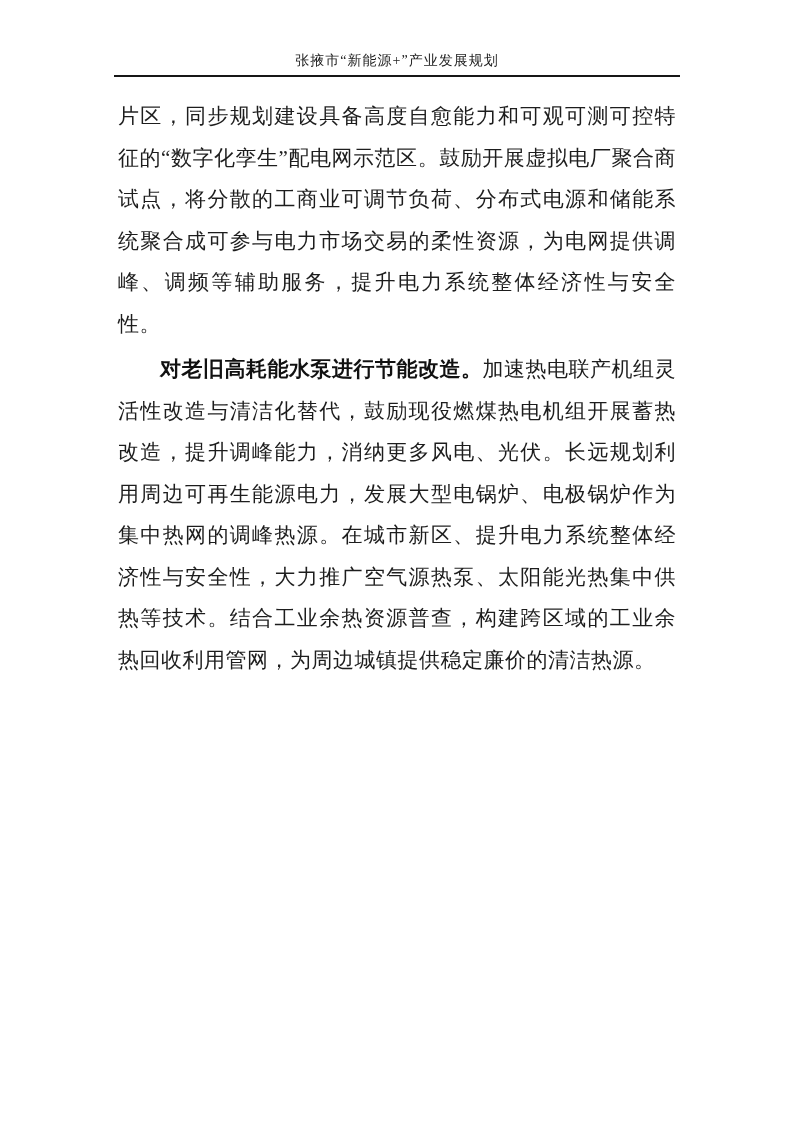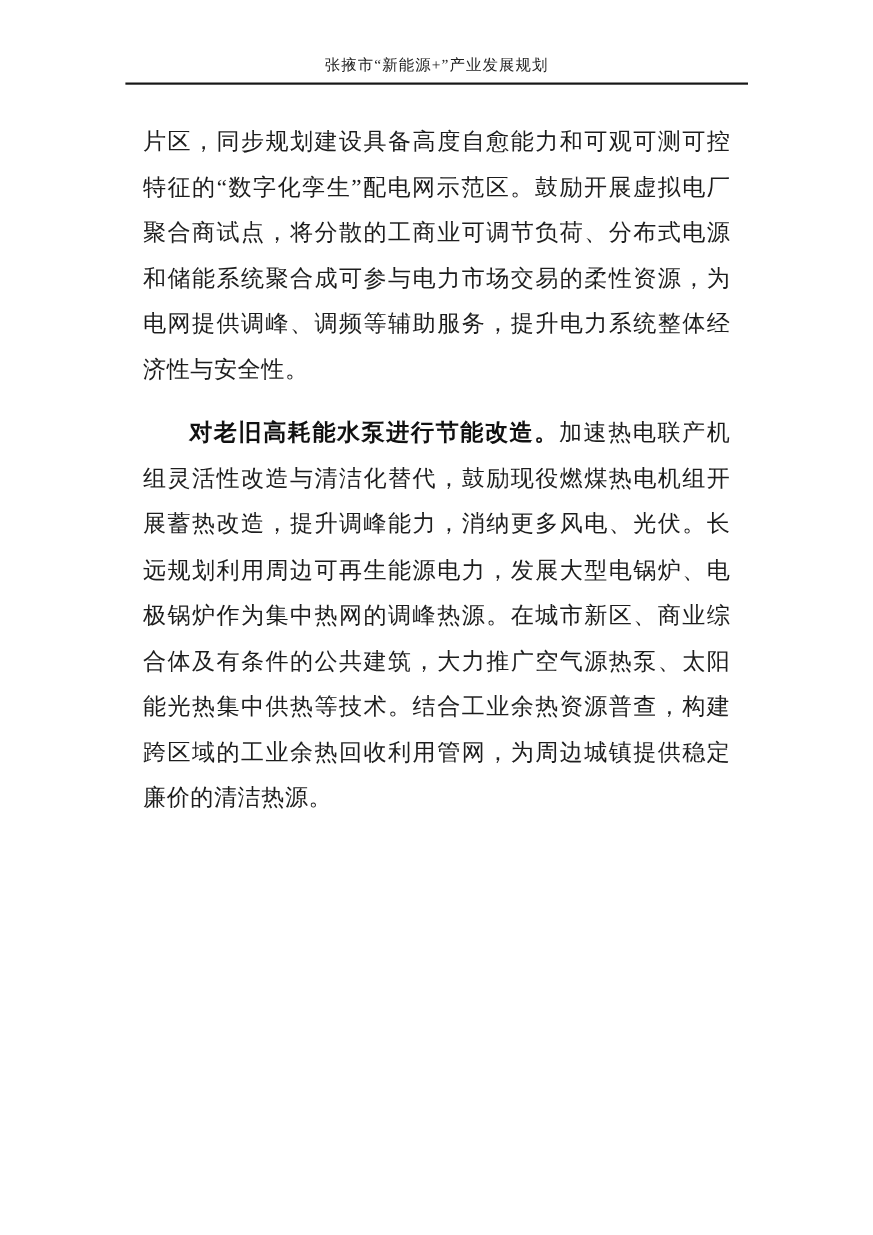--- a/index.html
+++ b/index.html
@@ -41,21 +41,21 @@
     left: 114px;
     top: 92px;
     width: 566px;
     font-size: 21px;
     line-height: 41.5px;
     text-align: justify;
     text-justify: inter-character;
     letter-spacing: 0.5px;
   }
   .para {
-    margin: 16px;
+    margin: 4px;
     padding: 0;
   }
   .para.indent {
     text-indent: 2em;
   }
   .para strong {
     font-weight: 700;
     color: #111111;
   }
   
@@ -76,20 +76,20 @@
 <body>
 
 <div class="page">
 
   <div class="header">
     <div class="header-title">张掖市“新能源+”产业发展规划</div>
   </div>
 
   <div class="content" id="content">
       <p class="para"><span>片区，同步规划建设具备高度自愈能力和可观可测可控特征的“数字化孪生”配电网示范区。鼓励开展虚拟电厂聚合商试点，将分散的工商业可调节负荷、分布式电源和储能系统聚合成可参与电力市场交易的柔性资源，为电网提供调峰、调频等辅助服务，提升电力系统整体经济性与安全性。</span></p>
-      <p class="para indent"><strong>对老旧高耗能水泵进行节能改造。</strong><span>加速热电联产机组灵活性改造与清洁化替代，鼓励现役燃煤热电机组开展蓄热改造，提升调峰能力，消纳更多风电、光伏。长远规划利用周边可再生能源电力，发展大型电锅炉、电极锅炉作为集中热网的调峰热源。在城市新区、商业综合体及有条件的公共建筑，大力推广空气源热泵、太阳能光热集中供热等技术。结合工业余热资源普查，构建跨区域的工业余热回收利用管网，为周边城镇提供稳定廉价的清洁热源。</span></p>
+      <p class="para indent"><strong>对老旧高耗能水泵进行节能改造。</strong><span>加速热电联产机组灵活性改造与清洁化替代，鼓励现役燃煤热电机组开展蓄热改造，提升调峰能力，消纳更多风电、光伏。长远规划利用周边可再生能源电力，发展大型电锅炉、电极锅炉作为集中热网的调峰热源。在城市新区、提升电力系统整体经济性与安全性，大力推广空气源热泵、太阳能光热集中供热等技术。结合工业余热资源普查，构建跨区域的工业余热回收利用管网，为周边城镇提供稳定廉价的清洁热源。</span></p>
     </div>
 
   <div class="footer">
     <span class="page-number">119</span>
   </div>
 
 </div>
 
 </body></html>

